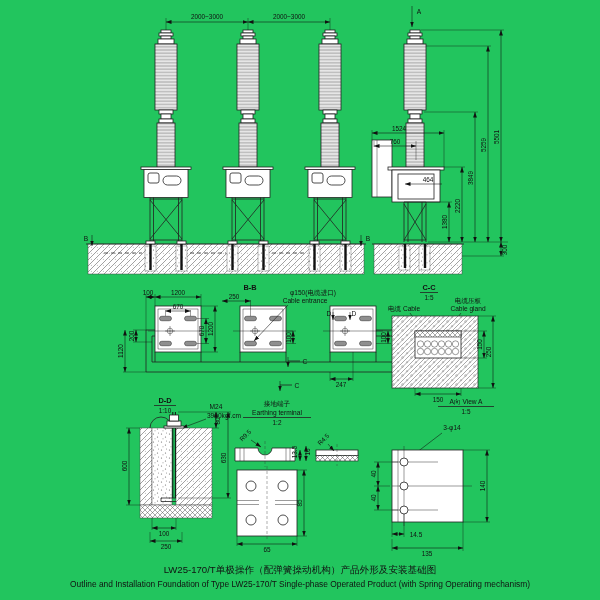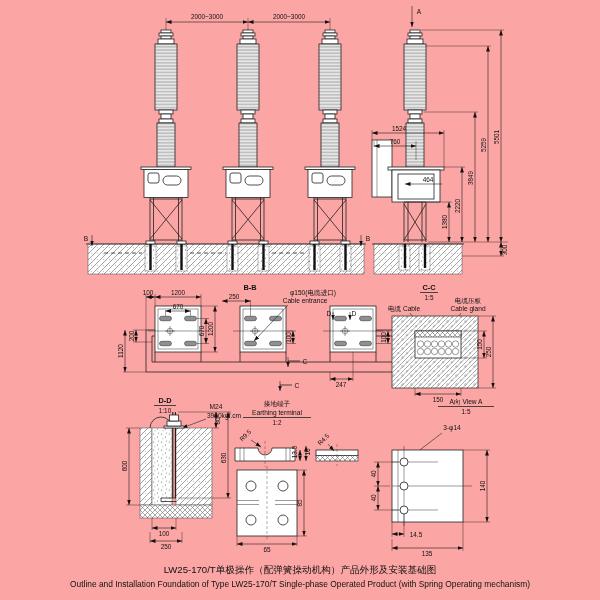--- a/index.html
+++ b/index.html
@@ -1,16 +1,16 @@
 <!DOCTYPE html>
 <html><head>
 <meta charset="utf-8">
 <style>
   html,body{margin:0;padding:0;background:#fff;}
-  .stage{width:600px;height:600px;position:relative;background:#fca5a5;font-family:"Liberation Sans",sans-serif;}
+  .stage{width:600px;height:600px;position:relative;background:#22c55e;font-family:"Liberation Sans",sans-serif;}
   svg text{text-anchor:middle;}
   .ln{stroke:#222;stroke-width:.8;fill:none;}
   .lt{stroke:#222;stroke-width:.45;fill:none;}
   .fw{fill:#fff;stroke:#222;stroke-width:.8;}
   .dim{stroke:#111;stroke-width:.55;fill:none;marker-start:url(#ar);marker-end:url(#ar);}
   .ldr{stroke:#111;stroke-width:.55;fill:none;marker-end:url(#ar);}
   .ext{stroke:#111;stroke-width:.4;fill:none;}
   .cl{stroke:#333;stroke-width:.4;fill:none;stroke-dasharray:3 2;}
   .dt{font-size:6.4px;fill:#111;}
   .lbl{font-size:6.6px;fill:#111;}

